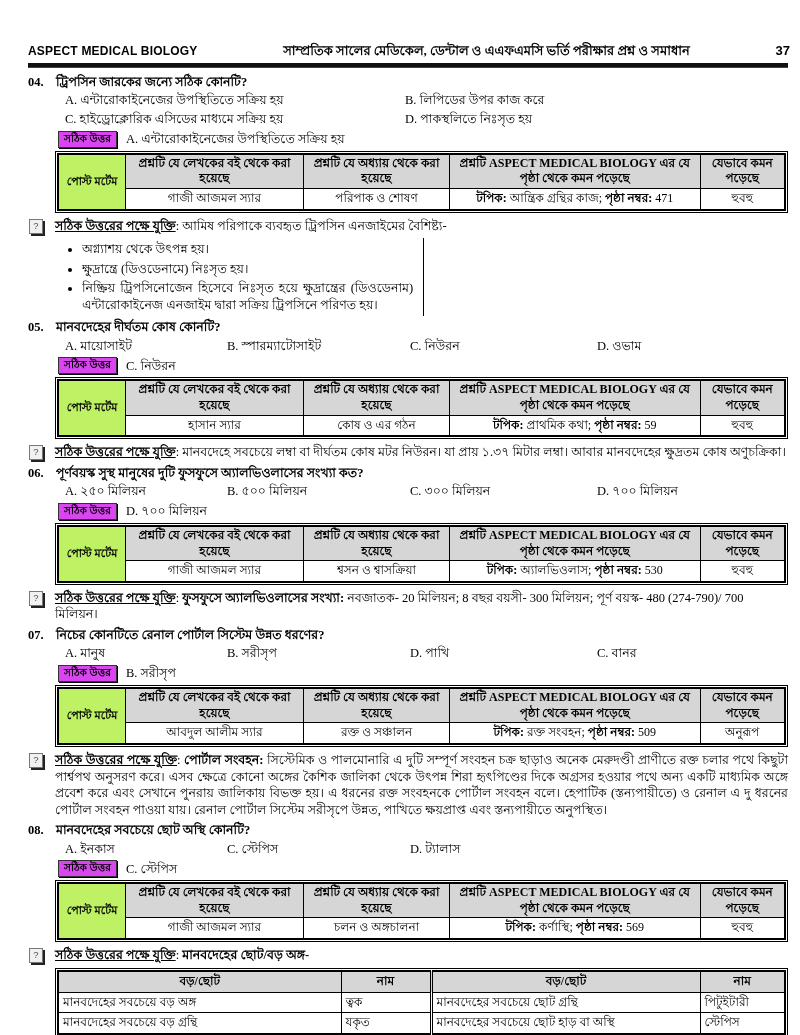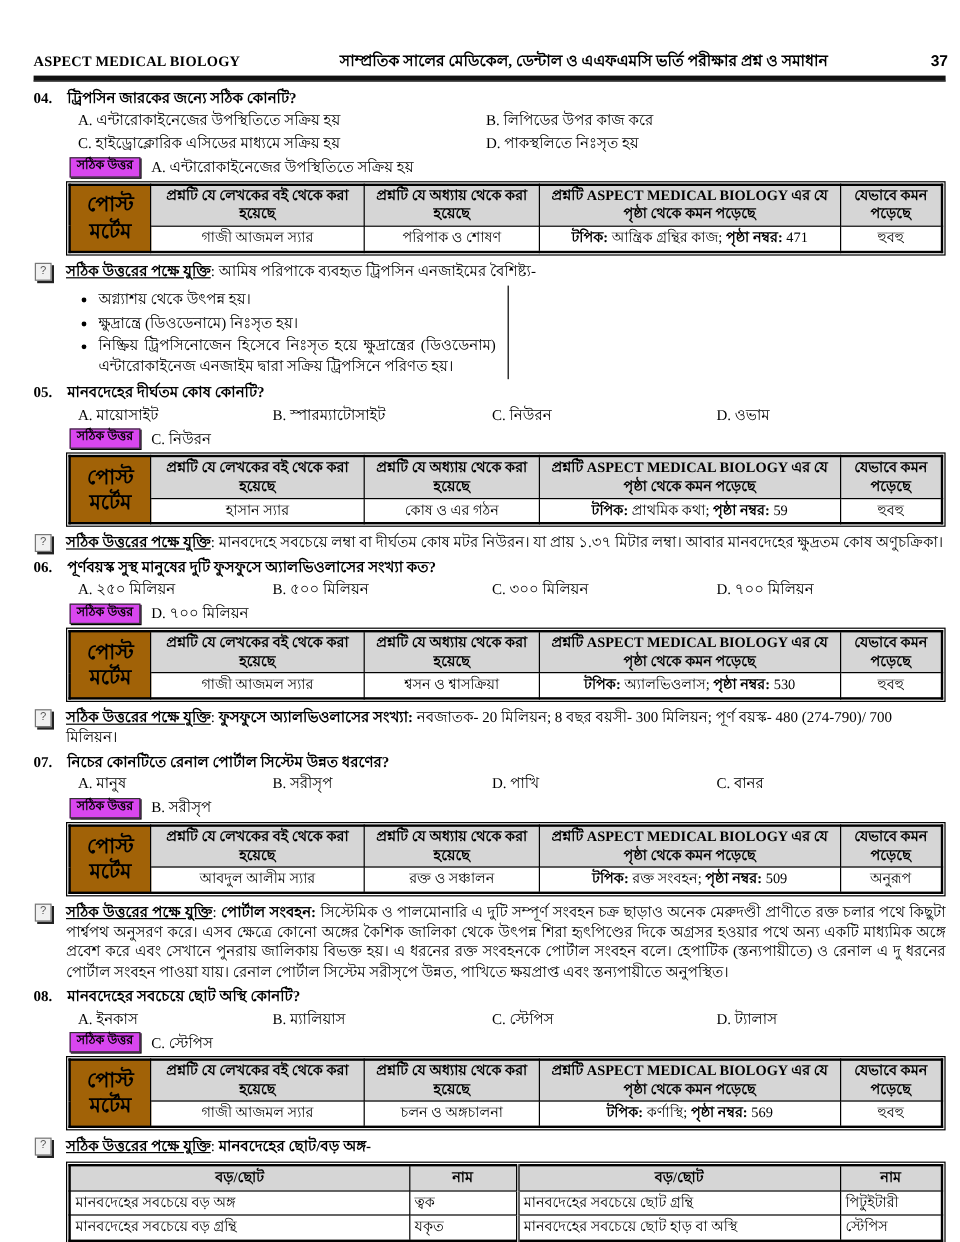--- a/index.html
+++ b/index.html
@@ -5,42 +5,42 @@
   html,body{margin:0;padding:0;background:#fff;}
   body{
     width:800px;height:1035px;overflow:hidden;color:#000;
     font-family:"Liberation Serif","DejaVu Serif",serif;
     font-size:12.5px;line-height:1.32;
   }
   .page{padding:42px 10px 0 28px;}
 
   
   .hdr{display:flex;align-items:baseline;}
-  .hdr-left{font-family:Liberation Serif, serif;font-weight:bold;font-size:12px;letter-spacing:.2px;width:215px;}
+  .hdr-left{font-family:Liberation Sans, sans-serif;font-weight:bold;font-size:12px;letter-spacing:.2px;width:215px;}
   .hdr-center{flex:1;text-align:center;font-weight:bold;font-size:13px;}
   .hdr-page{width:60px;text-align:right;font-weight:bold;font-size:13px;font-family:"Liberation Sans",sans-serif;}
   .hdr-rule{height:4px;background:#111;margin:3px 2px 6px 0;border-bottom:1px solid #444;}
 
   
   .q-head{display:flex;font-weight:bold;margin:3px 0 1px 0;}
   .q-num{width:28px;flex:0 0 28px;}
   .options{display:grid;margin:0 0 2px 37px;line-height:1.5;}
   .cols2{grid-template-columns:340px 1fr;}
   .cols4{grid-template-columns:162px 183px 187px 1fr;}
   .answer-line{margin:2px 0 3px 30px;display:flex;align-items:center;gap:9px;}
   .badge{font-size:10.5px;font-weight:bold;background:#d946ef;border:1px solid #333;box-shadow:1px 1px 0 #000;padding:0 5px 1px 5px;white-space:nowrap;}
 
   
   .pm-wrap{border:1px solid #000;padding:1px;margin:3px 2px 4px 27px;}
   table{border-collapse:collapse;width:100%;}
   .pm{border:2px solid #000;}
   .pm th,.pm td{border:1px solid #000;text-align:center;vertical-align:middle;}
   .pm th{background:#d6d6d6;font-weight:bold;font-size:12px;padding:1px 3px;line-height:1.3;}
   .pm td{font-size:12px;padding:2px 3px;}
-  .pm .rowhead{background:#a16207;font-weight:bold;font-size:17px;width:60px;line-height:1.25;}
+  .pm .rowhead{background:#bef264;font-weight:bold;font-size:11px;width:60px;line-height:1.25;}
 
   
   .reason{position:relative;margin:5px 2px 4px 27px;}
   .note-icon{position:absolute;left:-26px;top:1px;display:inline-block;width:12px;height:13px;
     border:1px solid #777;background:#f1f1f1;box-shadow:2px 2px 0 #222;
     font-family:"Liberation Sans",sans-serif;font-size:9.5px;line-height:12px;text-align:center;color:#555;}
   .reason-label{font-weight:bold;text-decoration:underline;}
   .lead-bold{font-weight:bold;}
   .reason-par{text-align:justify;}
 
@@ -266,21 +266,20 @@
     </div>
   </div>
 
   <div>
     <div class="q-head">
       <span class="q-num">08.</span>
       <span>মানবদেহের সবচেয়ে ছোট অস্থি কোনটি?</span>
     </div>
     <div class="options cols4">
       <span>A. ইনকাস</span>
-      <span>B. ম্যালিয়াস</span>
       <span>C. স্টেপিস</span>
       <span>D. ট্যালাস</span>
     </div>
     <div class="answer-line">
       <span class="badge">সঠিক উত্তর</span>
       <span>C. স্টেপিস</span>
     </div>
     <div class="pm-wrap">
       <table class="pm">
         <colgroup>

